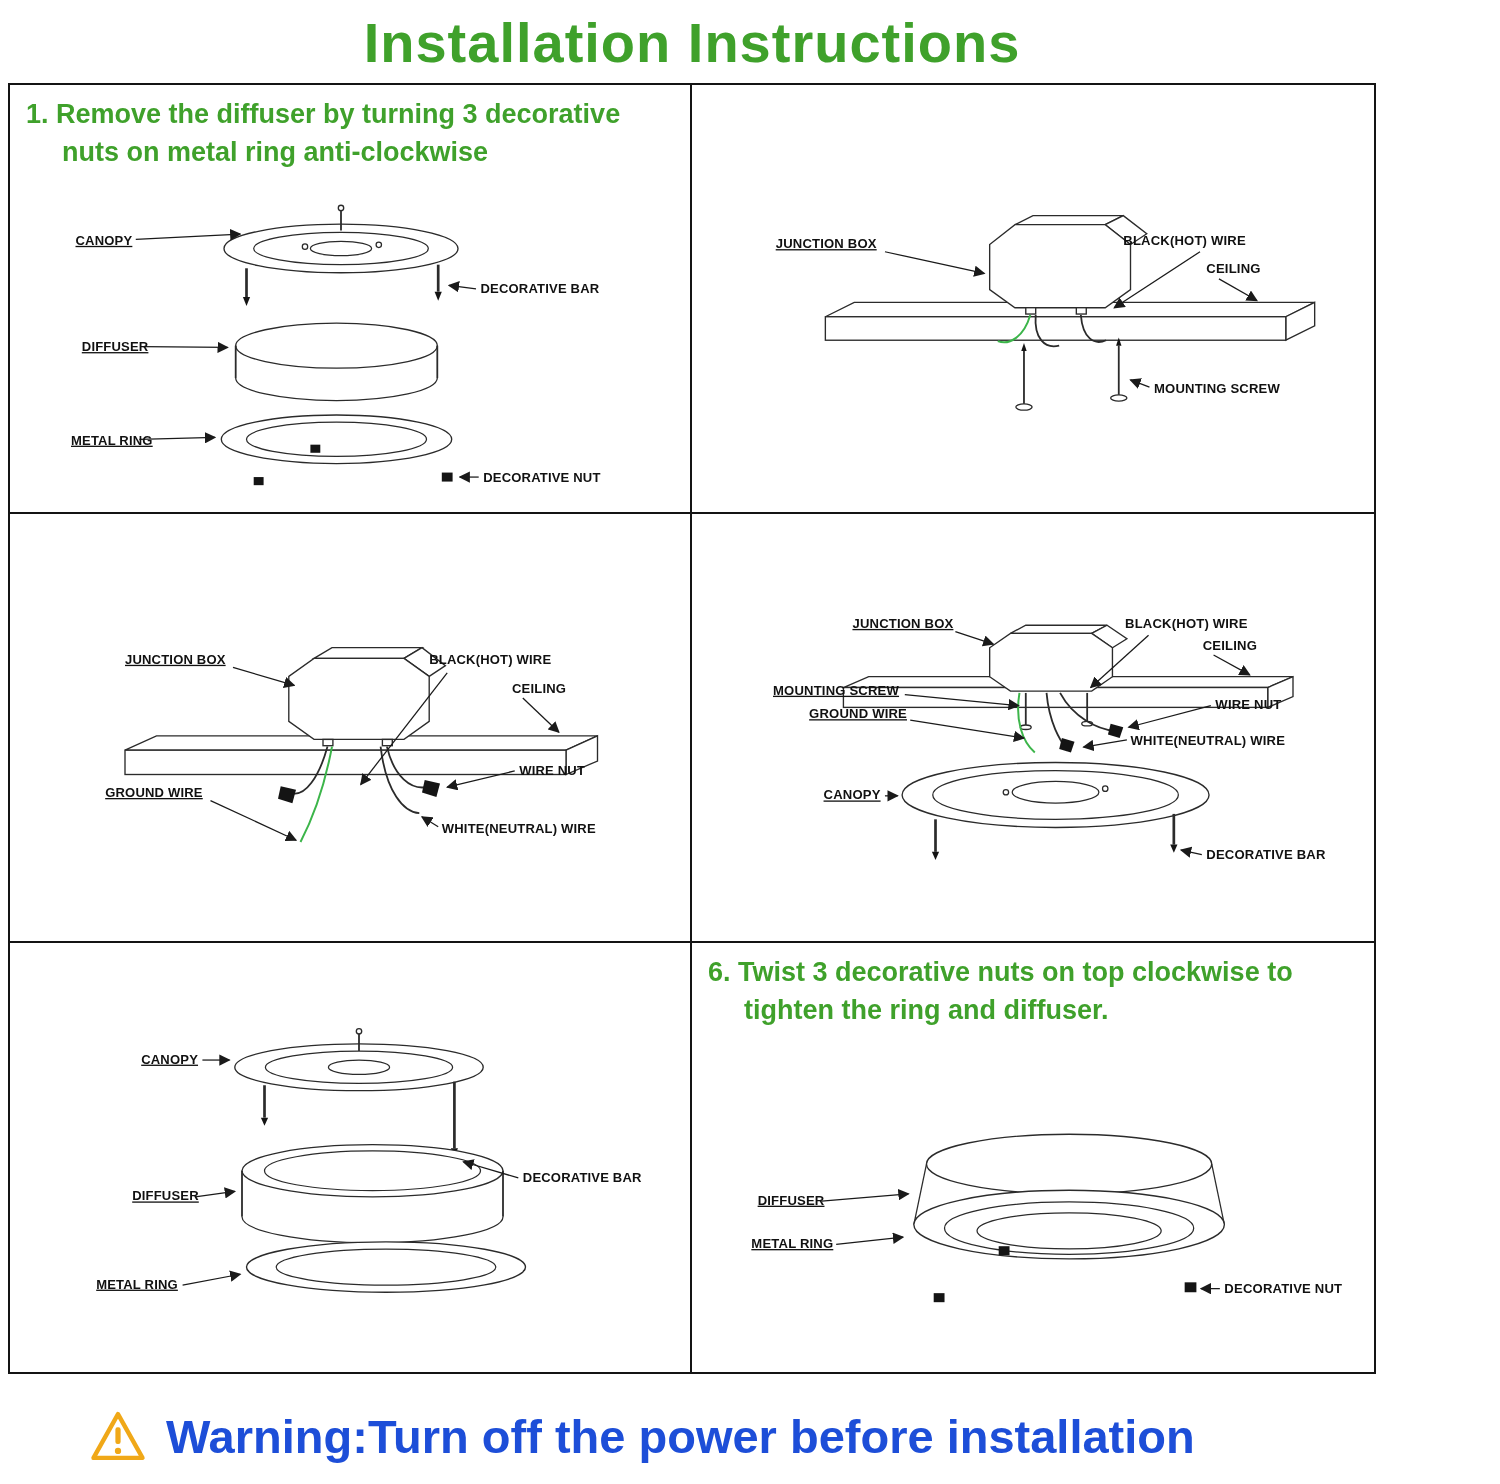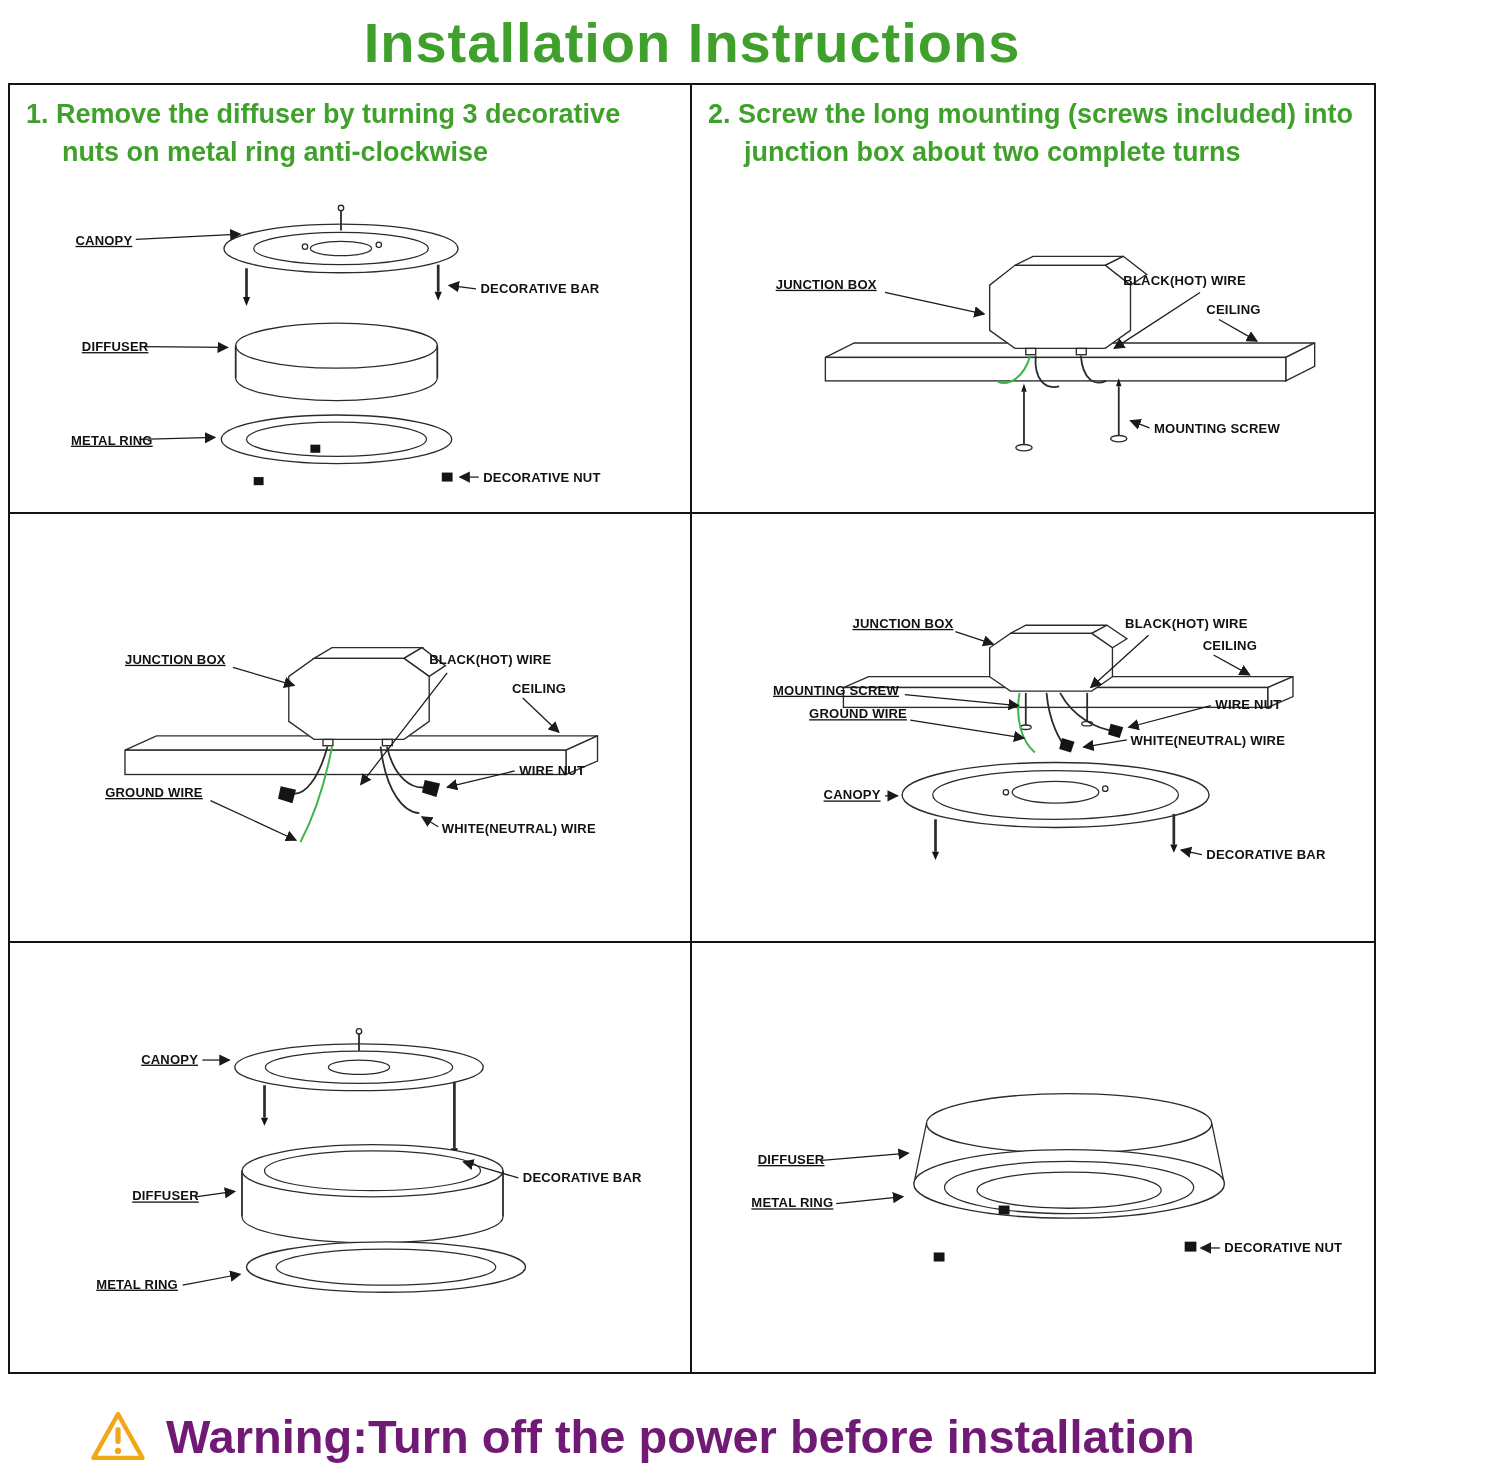--- a/index.html
+++ b/index.html
@@ -63,21 +63,21 @@
   text.u   { text-decoration: underline; }
 
   .warning-bar {
     flex: 1 0 auto;
     display: flex;
     align-items: center;
     gap: 20px;
     padding: 14px 24px 0 90px;
   }
   .warning-text {
-    color: #701a75;
+    color: #1d4ed8;
     font-size: 47px;
     font-weight: 700;
   }
 </style>
 </head>
 <body>
 
 <div class="page">
 
   <h1 class="title">Installation Instructions</h1>
@@ -127,21 +127,20 @@
         </g>
         <text class="lbl u" x="55" y="58">CANOPY</text>
         <text class="lbl" x="505" y="112">DECORATIVE BAR</text>
         <text class="lbl u" x="62" y="176">DIFFUSER</text>
         <text class="lbl u" x="50" y="280">METAL RING</text>
         <text class="lbl" x="508" y="321">DECORATIVE NUT</text>
       </svg>
     </section>
 
     <section class="panel">
-      <p class="step">2. Screw the long mounting (screws included) into junction box about two complete turns</p>
       <svg class="diag" viewBox="0 0 720 300" preserveAspectRatio="xMidYMid meet">
         <defs>
             <marker id="arr2" markerWidth="9" markerHeight="9" refX="8" refY="4.5" orient="auto">
               <path d="M0,0 L9,4.5 L0,9 Z" fill="#1a1a1a"></path>
             </marker>
           </defs>
         <g>
           <polygon class="shape" points="130,168 162,152 672,152 640,168"></polygon>
           <polygon class="shape" points="640,168 672,152 672,178 640,194"></polygon>
           <rect class="shape" x="130" y="168" width="510" height="26"></rect>
@@ -323,20 +322,21 @@
           <line class="ld" x1="174" y1="292" x2="238" y2="280" marker-end="url(#arr5)"></line>
         </g>
         <text class="lbl u" x="128" y="46">CANOPY</text>
         <text class="lbl" x="552" y="178">DECORATIVE BAR</text>
         <text class="lbl u" x="118" y="198">DIFFUSER</text>
         <text class="lbl u" x="78" y="296">METAL RING</text>
       </svg>
     </section>
 
     <section class="panel">
+      <p class="step">6. Twist 3 decorative nuts on top clockwise to tighten the ring and diffuser.</p>
       <svg class="diag" viewBox="0 0 720 290" preserveAspectRatio="xMidYMid meet">
         <defs>
             <marker id="arr6" markerWidth="9" markerHeight="9" refX="8" refY="4.5" orient="auto">
               <path d="M0,0 L9,4.5 L0,9 Z" fill="#1a1a1a"></path>
             </marker>
           </defs>
         <g>
           <ellipse class="shape" cx="400" cy="105" rx="158" ry="33"></ellipse>
           <line class="nofill" x1="242" y1="105" x2="228" y2="172"></line>
           <line class="nofill" x1="558" y1="105" x2="572" y2="172"></line>

